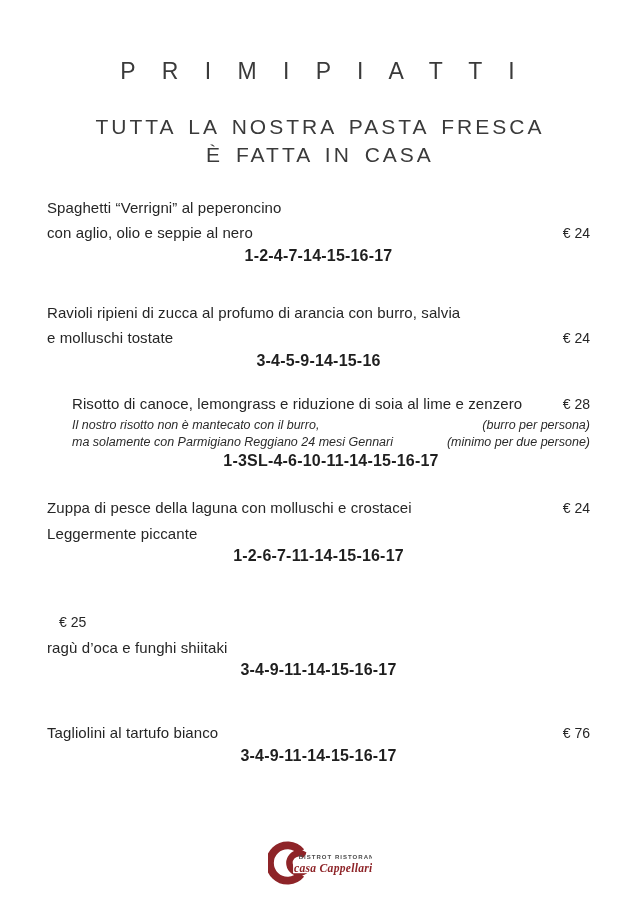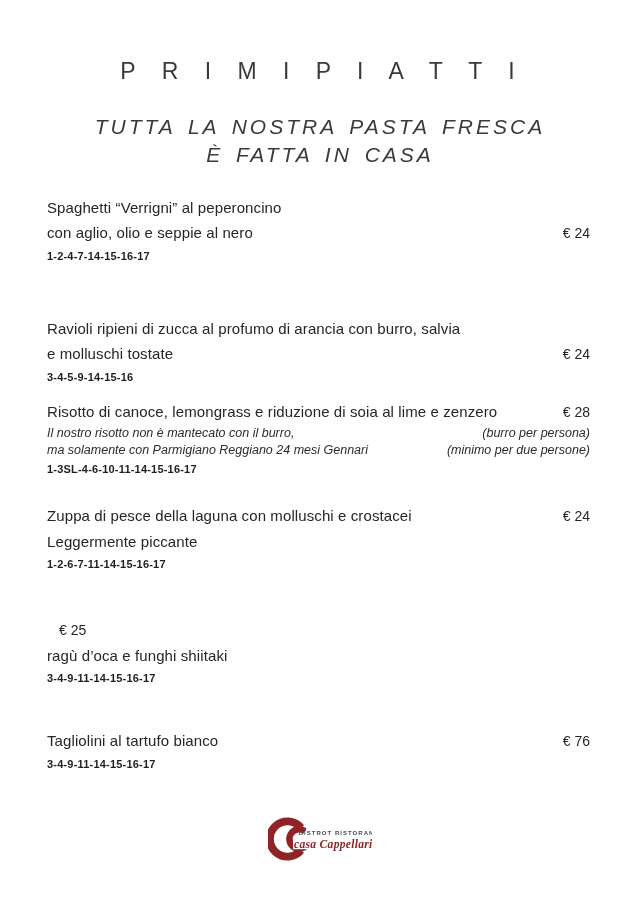--- a/index.html
+++ b/index.html
@@ -26,30 +26,29 @@
   }
   .subtitle {
     margin-top:30px;
     text-align:center;
     font-size:21px;
     line-height:28px;
     font-weight:300;
     letter-spacing:3px;
     word-spacing:4px;
     color:#3a3a3a;
-    font-style:italic;
   }
 
   
   .menu {
     margin:26px 50px 0 47px;
   }
-  .item { margin-bottom:52px; }
-  .item:nth-child(2) { margin-bottom:14px; }
-  .item:nth-child(3) { margin-bottom:26px; }
+  .item { margin-bottom:36px; }
+  .item:nth-child(2) { margin-bottom:22px; }
+  .item:nth-child(3) { margin-bottom:26px;margin-left:25px; }
   .item:nth-child(4) { margin-bottom:46px; }
   .item:nth-child(5) { margin-bottom:42px; }
   .item:nth-child(6) { margin-bottom:0; }
 
   .row {
     display:flex;
     justify-content:space-between;
     align-items:baseline;
     font-size:15px;
     line-height:25px;
@@ -67,31 +66,32 @@
     justify-content:space-between;
     align-items:baseline;
     font-size:12.5px;
     font-style:italic;
     line-height:17px;
     color:#2b2b2b;
     gap:36px;
   }
   .allergens {
     margin-top:2px;
-    font-size:11px;
+    font-size:16px;
     font-weight:bold;
     line-height:16px;
     letter-spacing:0.2px;
     color:#1f1f1f;
+    text-align:center;
   }
 
   
   .logo {
     position:absolute;
-    top:812px;
+    top:836px;
     left:50%;
     transform:translateX(-50%);
     text-align:right;
   }
   .logo-tagline {
     font-family:"Liberation Sans", sans-serif;
     font-size:6.5px;
     font-weight:bold;
     letter-spacing:1.1px;
     fill:#4a4a4a;

